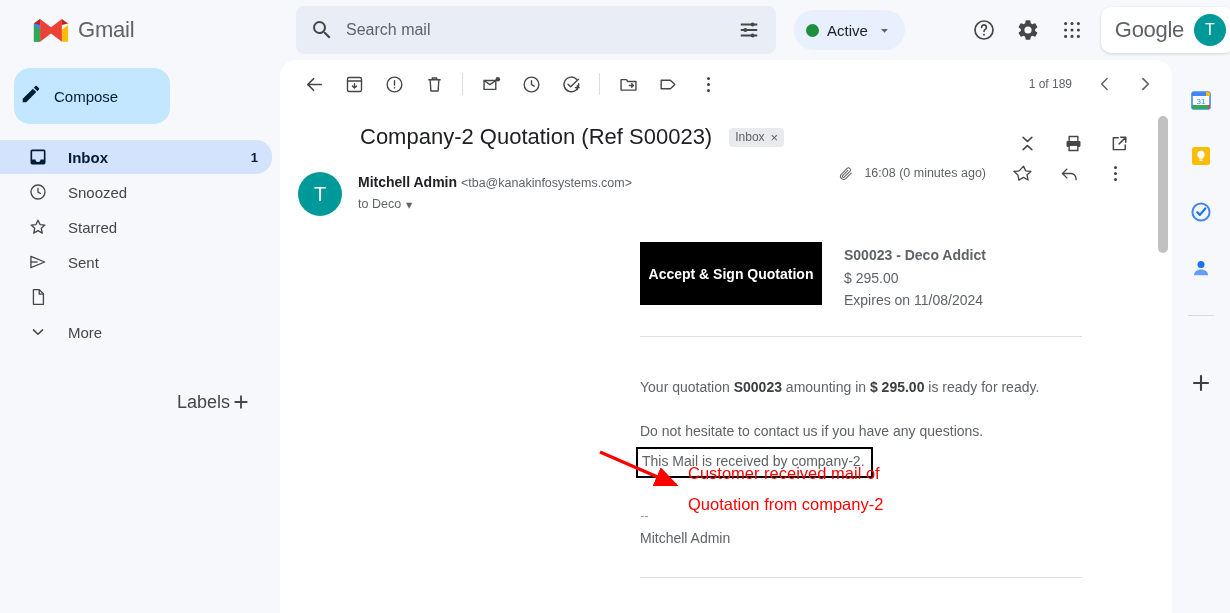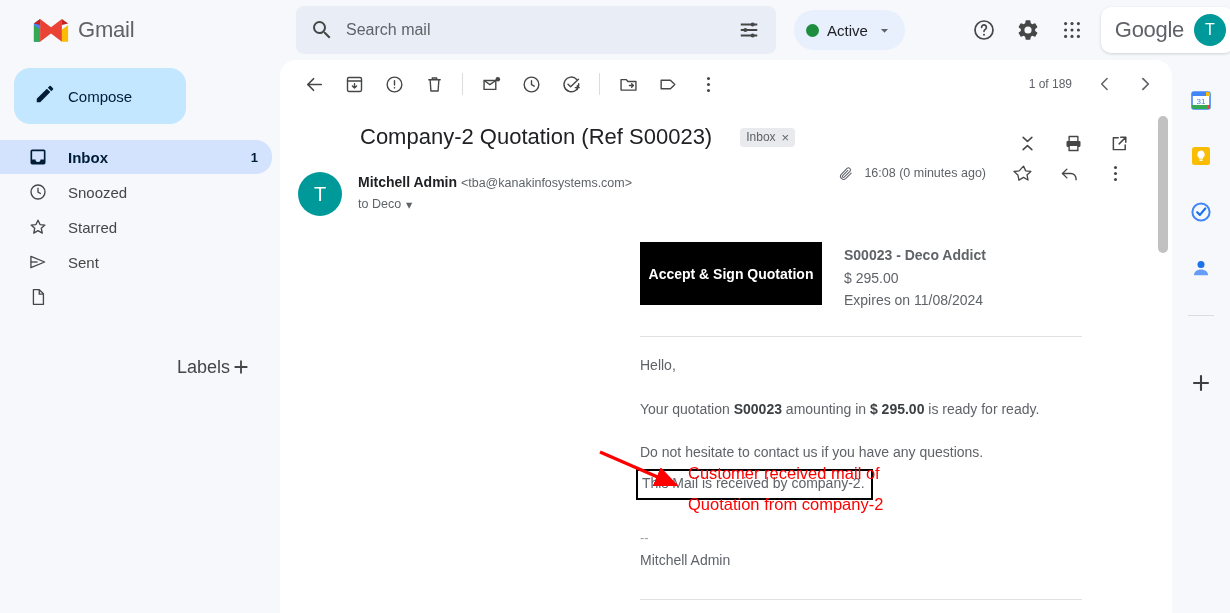--- a/index.html
+++ b/index.html
@@ -74,22 +74,22 @@
     font-size: 16px;
   }
 
   
   .sidebar {
     position: absolute; top: 60px; left: 0; width: 280px; height: 553px;
     background: #f6f8fc; padding-top: 8px;
   }
   .compose-btn {
     display: flex; align-items: center; gap: 12px;
-    width: 172px; height: 56px; margin: 0 10px 16px 14px;
-    background: #c2e7ff; border-radius: 16px; padding-left: 20px;
+    width: 156px; height: 56px; margin: 0 10px 16px 14px;
+    background: #c2e7ff; border-radius: 16px; padding-left: 6px;
     cursor: pointer; color: #001d35;
   }
   .compose-label { font-size: 15px; }
   .nav-item {
     display: flex; align-items: center; gap: 20px;
     height: 34px; margin: 1px 8px 1px 0;
     border-radius: 0 16px 16px 0; padding-left: 28px;
     cursor: pointer; color: #444746; font-size: 15px;
   }
   .nav-item.active { background: #d3e3fd; color: #001d35; font-weight: bold; }
@@ -125,21 +125,21 @@
   }
   .pager-text { font-size: 12px; color: #5f6368; margin-right: 10px; }
   .pg-btn {
     width: 34px; height: 34px; border-radius: 50%;
     display: flex; align-items: center; justify-content: center;
     cursor: pointer; color: #5f6368;
   }
 
   .mail-body { position: relative; padding: 0 0 0 0; height: 505px; }
   .subject-row {
-    display: flex; align-items: center; gap: 28px;
+    display: flex; align-items: center; gap: 17px;
     padding: 16px 0 0 80px; position: relative;
   }
   .subject { font-size: 22px; color: #202124; font-weight: normal; }
   .chip {
     display: inline-flex; align-items: center; gap: 6px;
     background: #e8eaed; border-radius: 4px; padding: 2px 6px;
     font-size: 12px; color: #5f6368; cursor: pointer;
   }
   .chip-x { font-size: 13px; color: #5f6368; }
   .subject-actions {
@@ -353,20 +353,28 @@
 
     <div class="nav-item">
       <span class="nicon">
         <svg viewBox="0 0 24 24" width="20" height="20" fill="none" stroke="currentColor" stroke-width="1.6">
             <path d="M6.5 3.2h7l5 5v12.6h-12V3.2z" stroke-linejoin="round"></path>
             <path d="M13.5 3.2v5.3h5"></path>
           </svg>
       </span>
     </div>
 
+    <div class="nav-item">
+      <span class="nicon">
+        <svg viewBox="0 0 24 24" width="20" height="20" fill="none" stroke="currentColor" stroke-width="1.8">
+            <path d="M6.5 9.5l5.5 5.2 5.5-5.2" stroke-linecap="round" stroke-linejoin="round"></path>
+          </svg>
+      </span>
+      <span class="nav-label">More</span>
+    </div>
 
     <div class="labels-row">
       <span class="labels-title">Labels</span>
       <span class="add-label">
         <svg viewBox="0 0 24 24" width="22" height="22" fill="currentColor">
             <path d="M11 5h2v6h6v2h-6v6h-2v-6H5v-2h6V5z"></path>
           </svg>
       </span>
     </div>
   </div>
@@ -528,21 +536,20 @@
         <div class="quote-meta">
           <div class="qm-title">S00023 - Deco Addict</div>
           <div class="qm-line">$ 295.00</div>
           <div class="qm-line">Expires on 11/08/2024</div>
         </div>
       </div>
 
       <div class="divider-line"></div>
 
       <div class="msg-text" style="margin-top:18px;">
-        <div>Hello,</div>
         <div class="p-gap"></div>
         <div>
           <span>Your quotation </span><b>S00023</b><span> amounting in </span><b>$ 295.00</b><span> is ready for ready.</span>
         </div>
         <div class="p-gap"></div>
         <div>Do not hesitate to contact us if you have any questions.</div>
         <div><span class="boxed">This Mail is received by company-2.</span></div>
       </div>
 
       <div class="sig">

